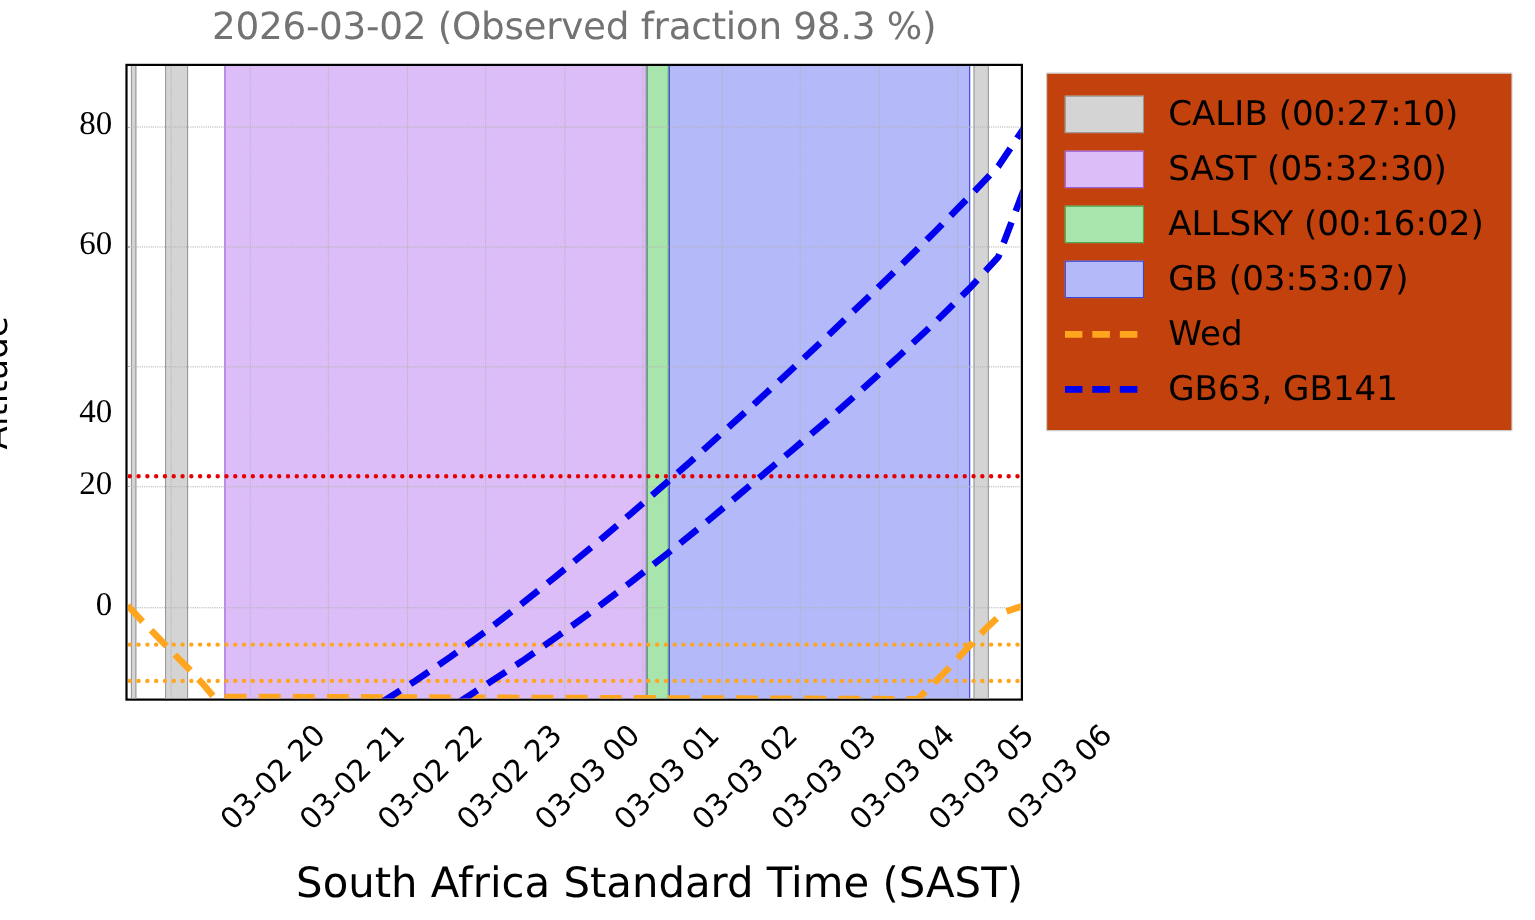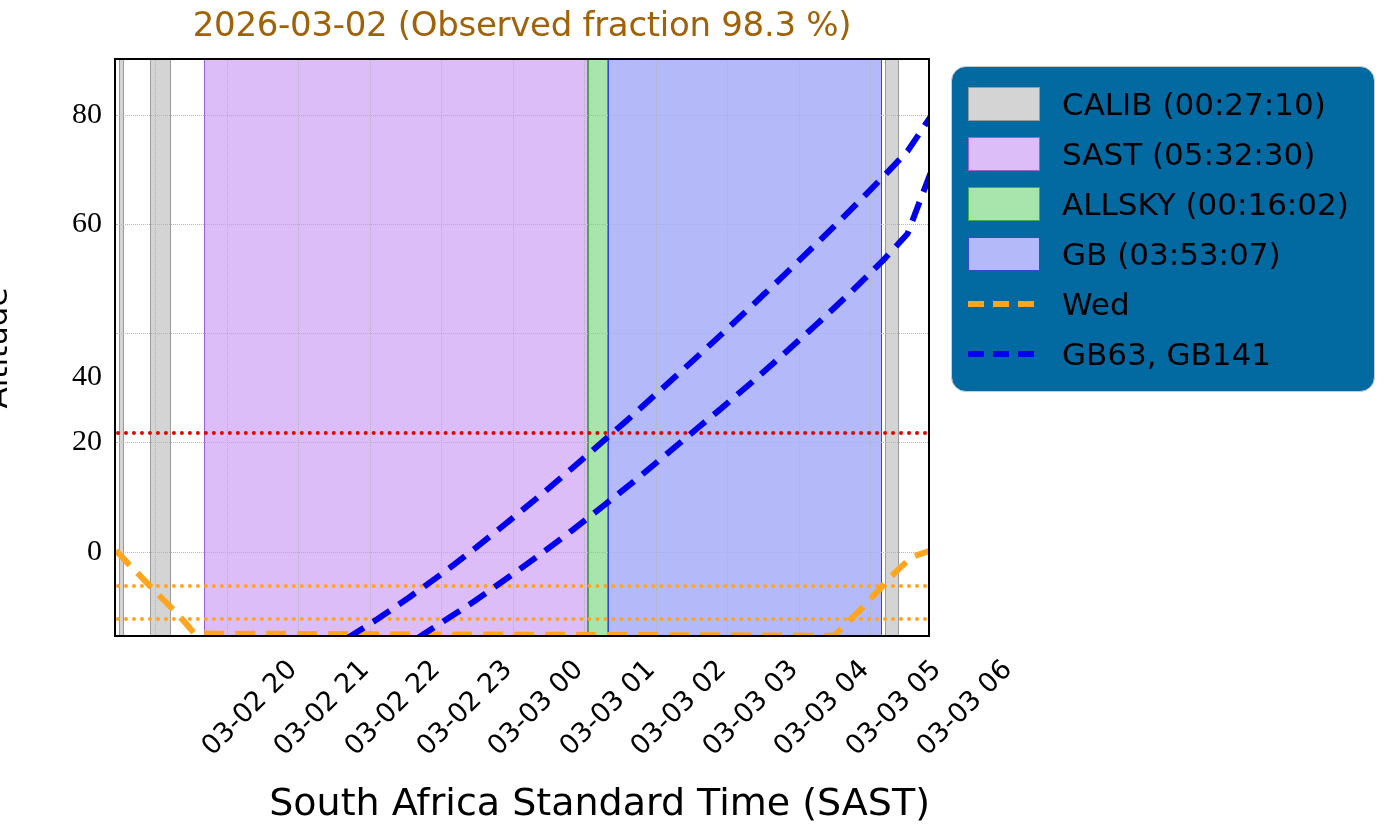--- a/index.html
+++ b/index.html
@@ -11,21 +11,21 @@
     position:relative;
   }
   #figure{position:absolute;inset:0;}
 
   
   #title{
     position:absolute;
     left:114px; top:4px; width:816px;
     text-align:center;
     font-size:34px;
-    color:#a16207;
+    color:#737373;
     white-space:nowrap;
     letter-spacing:-0.3px;
   }
 
   
   #plot{
     position:absolute;
     left:114px; top:58px;
     width:816px; height:579px;
     box-sizing:border-box;
@@ -66,22 +66,22 @@
     text-align:right;font-size:38px;color:#000;white-space:nowrap;
   }
 
   
   #legend{
     position:absolute;
     left:951px; top:66px;
     width:424px;
     box-sizing:border-box;
     border:1.4px solid #cccccc;
-    border-radius:15px;
-    background:#0369a1;
+    border-radius:1px;
+    background:#c2410c;
     padding:12px 14px 12px 16px;
   }
   .legend-row{display:flex;align-items:center;height:50px;}
   .legend-patch{
     width:72px;height:34px;box-sizing:border-box;flex:none;
     margin-right:22px;
   }
   .legend-line{
     width:72px;height:34px;flex:none;margin-right:22px;position:relative;
   }

